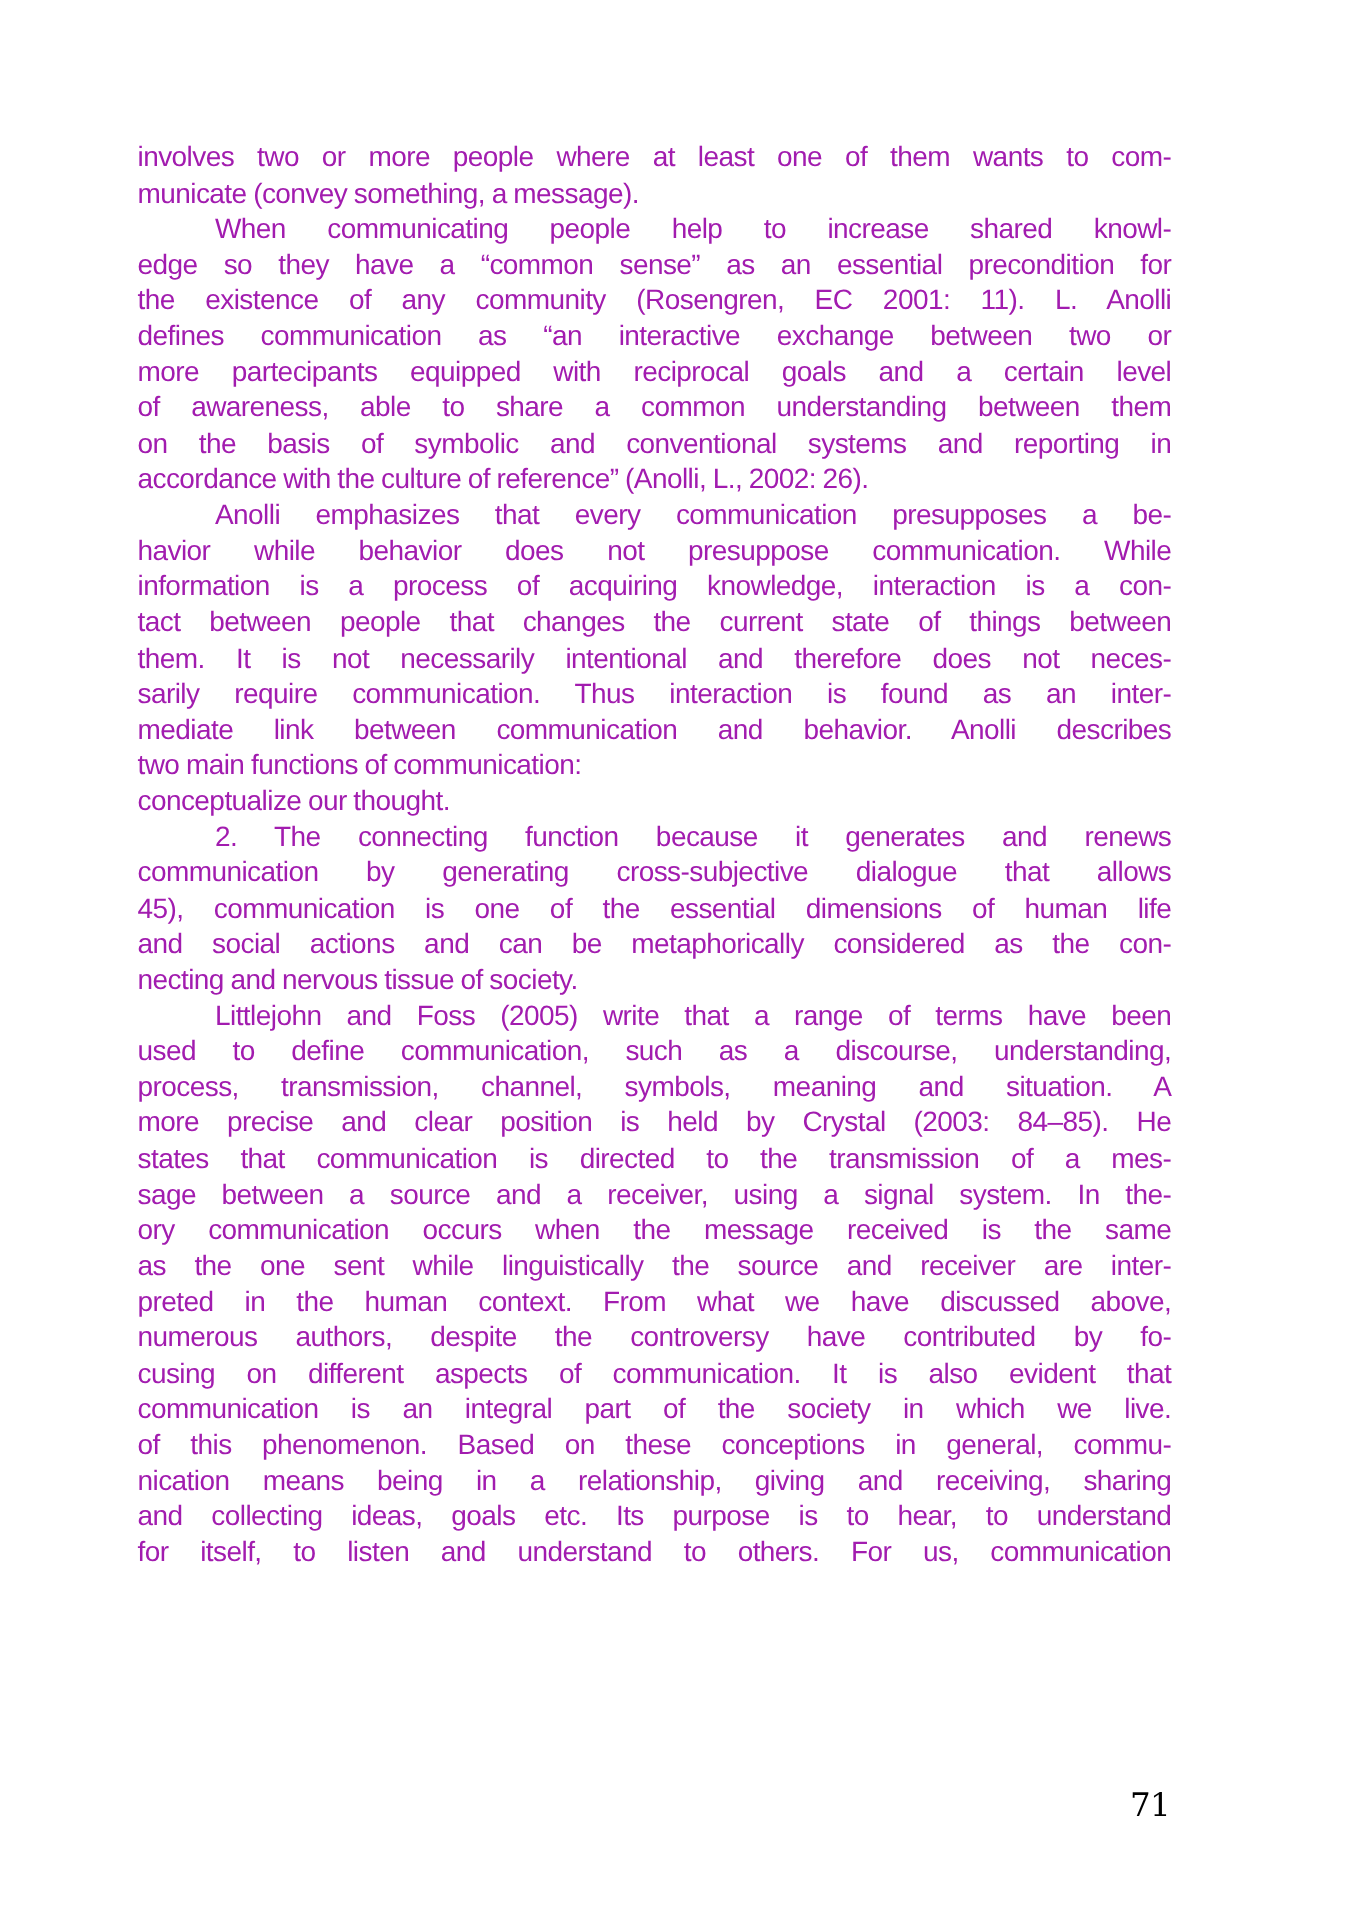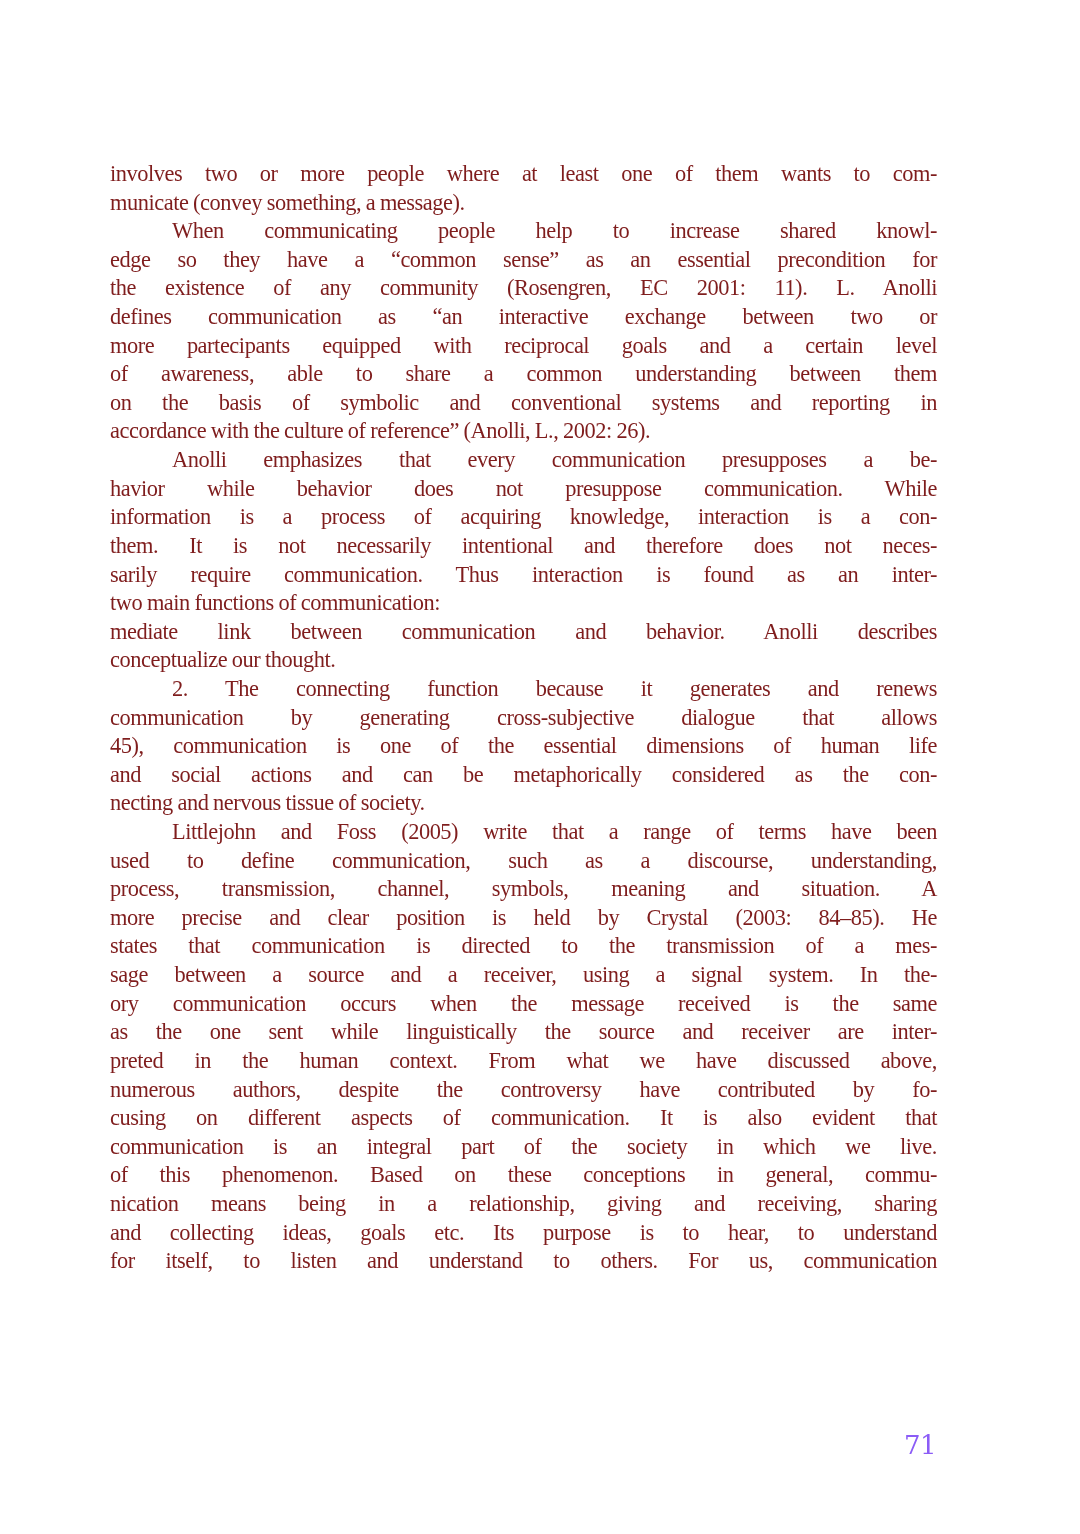--- a/index.html
+++ b/index.html
@@ -11,46 +11,45 @@
       width: 1080px;
       height: 1534px;
       position: relative;
       overflow: hidden;
     }
     .page {
       position: absolute;
       left: 110px;
       top: 112px;
       width: 827px;
-      color: #7f1d1d;
-      font-family: Liberation Serif, serif;
+      color: #a21caf;
+      font-family: Liberation Sans, sans-serif;
       font-size: 22.4px;
       line-height: 28.62px;
       letter-spacing: -0.45px;
       word-spacing: -0.5px;
-      margin-top: 48px;
     }
     .line {
       display: block;
       height: 28.62px;
       white-space: nowrap;
       text-align: justify;
       text-align-last: justify;
     }
     .line.last {
       text-align-last: left;
     }
     .line.indent {
       padding-left: 62px;
     }
     .page-number {
       position: absolute;
       right: 144px;
       top: 1430px;
-      color: #8b5cf6;
+      color: #000000;
       font-family: "DejaVu Serif", "Liberation Serif", serif;
       font-size: 26px;
       letter-spacing: -0.5px;
       margin-left: 47px;
     }
   </style>
 </head>
 <body>
 
 <div class="page">
@@ -68,24 +67,25 @@
     <span class="line">more partecipants equipped with reciprocal goals and a certain level</span>
     <span class="line">of awareness, able to share a common understanding between them</span>
     <span class="line">on the basis of symbolic and conventional systems and reporting in</span>
     <span class="line last">accordance with the culture of reference” (Anolli, L., 2002: 26).</span>
   </div>
 
   <div>
     <span class="line indent">Anolli emphasizes that every communication presupposes a be-</span>
     <span class="line">havior while behavior does not presuppose communication. While</span>
     <span class="line">information is a process of acquiring knowledge, interaction is a con-</span>
+    <span class="line">tact between people that changes the current state of things between</span>
     <span class="line">them. It is not necessarily intentional and therefore does not neces-</span>
     <span class="line">sarily require communication. Thus interaction is found as an inter-</span>
+    <span class="line">mediate link between communication and behavior. Anolli describes</span>
     <span class="line last">two main functions of communication:</span>
-    <span class="line">mediate link between communication and behavior. Anolli describes</span>
   </div>
 
   <div>
     <span class="line last">conceptualize our thought.</span>
   </div>
 
   <div>
     <span class="line indent">2. The connecting function because it generates and renews</span>
     <span class="line">communication by generating cross-subjective dialogue that allows</span>
     <span class="line">45), communication is one of the essential dimensions of human life</span>

